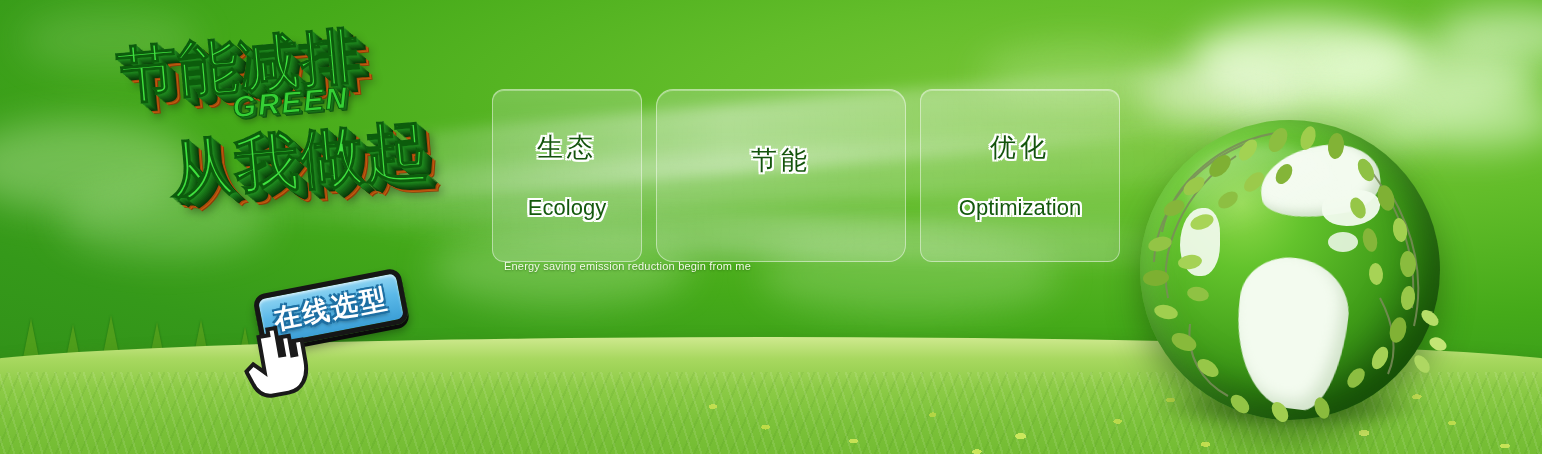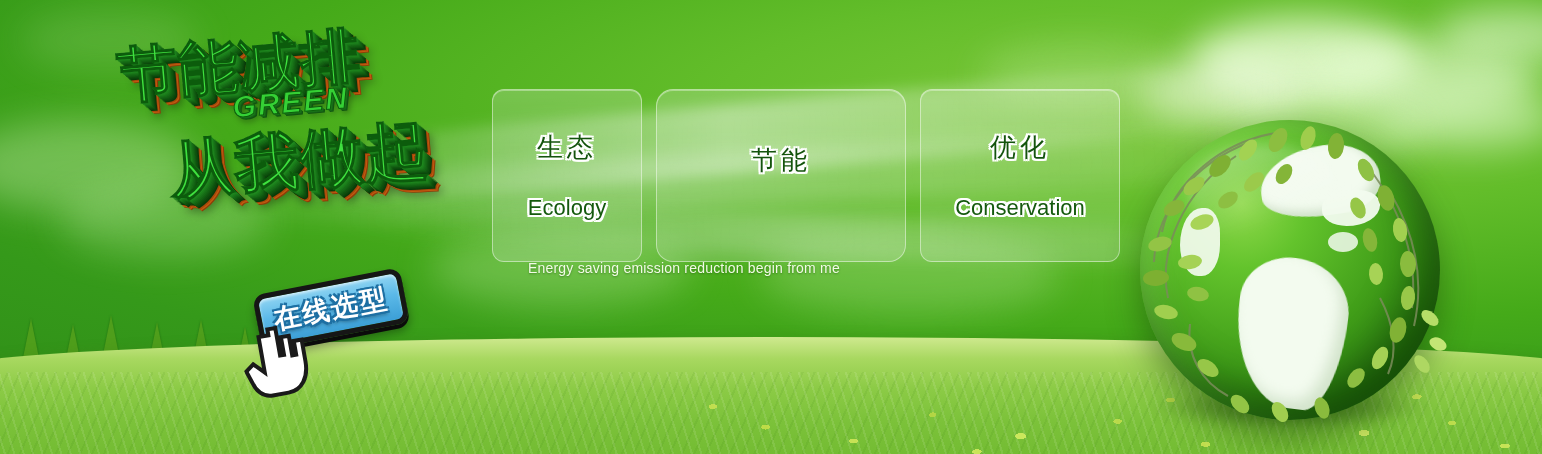--- a/index.html
+++ b/index.html
@@ -163,22 +163,22 @@
     text-shadow:-2px -2px 0 #fff,2px -2px 0 #fff,-2px 2px 0 #fff,2px 2px 0 #fff,
                 -2px 0 0 #fff,2px 0 0 #fff,0 -2px 0 #fff,0 2px 0 #fff;
   }
   .card-en{
     font-size:22px;color:#155a0e;
     text-shadow:-2px -2px 0 #fff,2px -2px 0 #fff,-2px 2px 0 #fff,2px 2px 0 #fff,
                 -2px 0 0 #fff,2px 0 0 #fff,0 -2px 0 #fff,0 2px 0 #fff;
   }
 
   #tagline{
-    position:absolute;left:528px;top:260px;
-    font-size:14px;color:#f2fbe6;letter-spacing:.2px;
+    position:absolute;left:504px;top:260px;
+    font-size:11px;color:#f2fbe6;letter-spacing:.2px;
     text-shadow:0 1px 2px rgba(20,70,0,.45);
   }
 
   
   #globe{position:absolute;left:1140px;top:120px;width:300px;height:300px;}
   #globe-sphere{
     position:absolute;inset:0;border-radius:50%;
     background:
       radial-gradient(circle at 34% 28%, #8fd94b 0%, #63c32c 22%, #3f9c18 55%, #216d0c 82%, #124707 100%);
     box-shadow:0 18px 34px rgba(20,60,5,.45), inset -18px -22px 40px rgba(8,45,2,.55),
@@ -284,21 +284,21 @@
   <div id="cards">
     <div class="card" id="card-1">
       <div class="card-cn">生态</div>
       <div class="card-en">Ecology</div>
     </div>
     <div class="card" id="card-2">
       <div class="card-cn">节能</div>
     </div>
     <div class="card" id="card-3">
       <div class="card-cn">优化</div>
-      <div class="card-en">Conservation</div>
+      <div class="card-en">Optimization</div>
     </div>
   </div>
 
   <div id="tagline">Energy saving emission reduction begin from me</div>
 
   <div id="globe">
     <div id="globe-shadow"></div>
     <div id="globe-sphere">
       <div class="continent" id="cont-na"></div>
       <div class="continent" id="cont-na2"></div>

